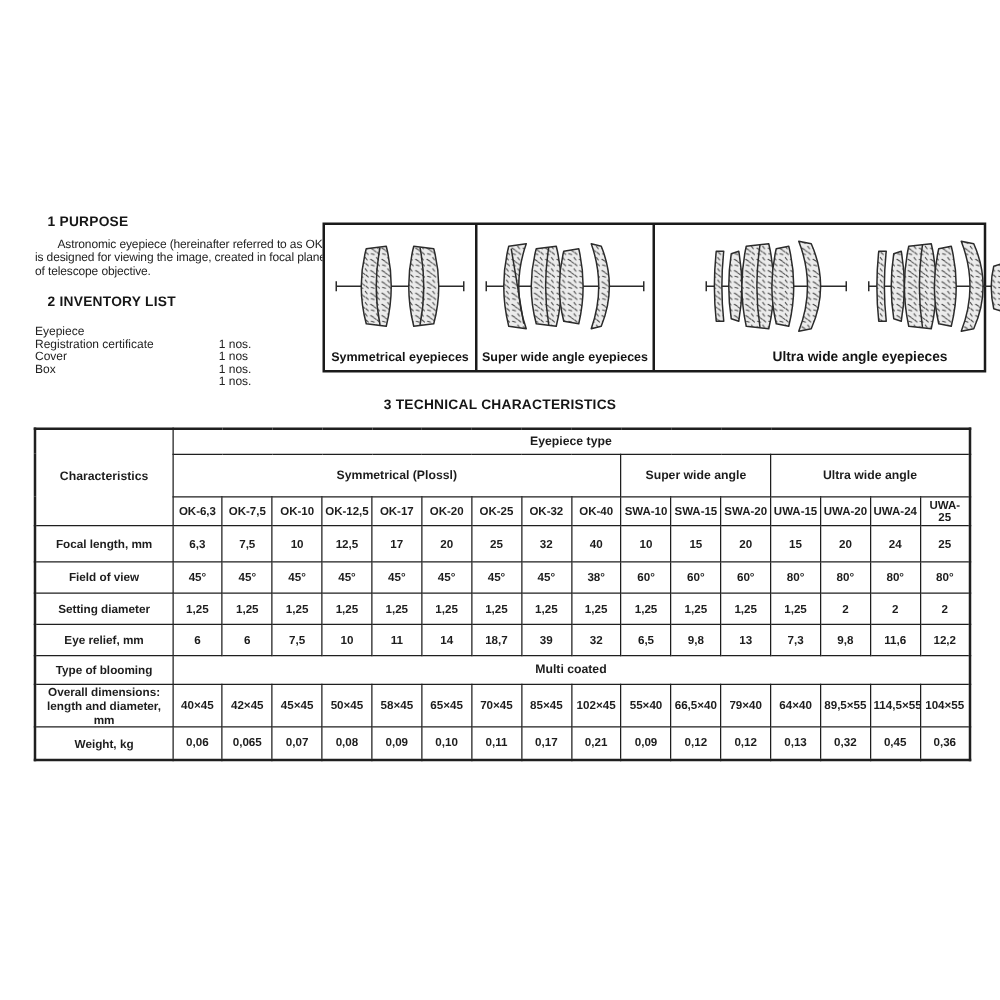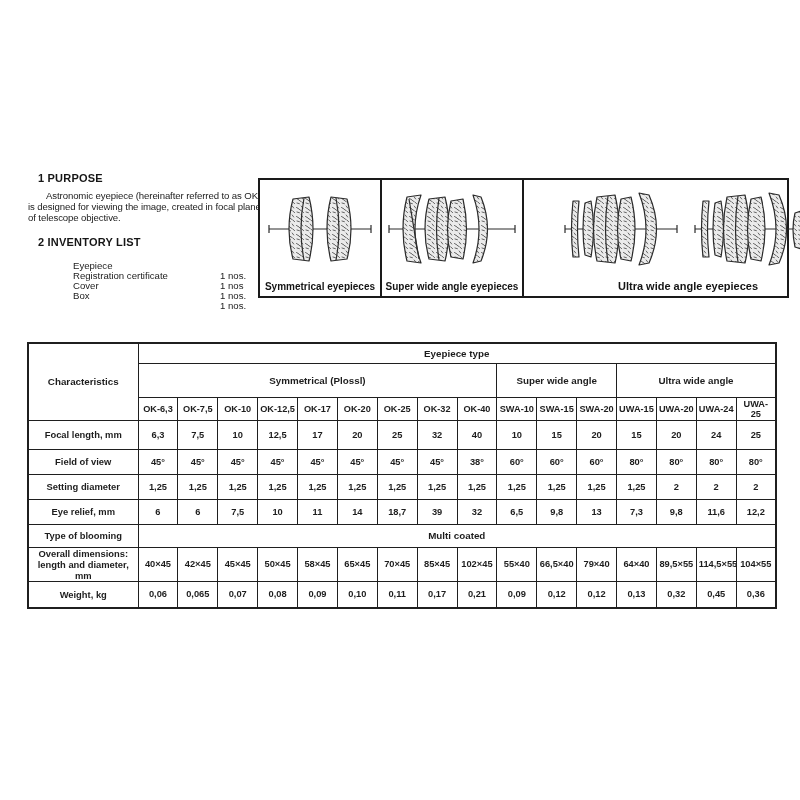--- a/index.html
+++ b/index.html
@@ -6,21 +6,21 @@
   body{background:#ffffff;font-family:"Liberation Sans", sans-serif;color:#1c1c1c;}
   .page{position:relative;width:800px;height:800px;background:#fff;overflow:hidden;text-decoration:underline;}
 
   
   .text-block{position:absolute;left:28px;top:172px;width:238px;}
   .doc-heading{font-size:11px;font-weight:700;margin:0 0 0 10px;letter-spacing:.2px;color:#161616;}
   .para{margin:6px 0 0 0;}
   .para-line{font-size:9.6px;line-height:11px;letter-spacing:-0.1px;color:#222;}
   .para-line.indent{text-indent:18px;}
   .inv-heading{margin-top:13px;}
-  .inv-list{margin-top:13px;margin-left:45px;}
+  .inv-list{margin-top:13px;}
   .inv-row{position:relative;height:10px;line-height:10px;font-size:9.6px;color:#222;}
   .inv-qty{position:absolute;left:147px;top:10px;}
 
   
   .diagram-box{position:absolute;left:258px;top:178px;width:531px;height:120px;border:2px solid #1a1a1a;display:flex;box-sizing:border-box;background:#fff;}
   .panel{display:flex;flex-direction:column;align-items:center;justify-content:space-between;box-sizing:border-box;padding:7px 0 4px 0;}
   .panel-1{width:122px;border-right:2px solid #1a1a1a;text-align:center;}
   .panel-2{width:142px;border-right:2px solid #1a1a1a;}
   .panel-3{flex:1;padding-left:35px;}
   .panel-caption{font-size:10px;font-weight:700;color:#141414;white-space:nowrap;}
@@ -130,20 +130,21 @@
           <path d="M49,9 Q44,42 49,75"></path>
           <path d="M62,12 Q55,42 62,72 L72,74 Q80,42 72,10 Z" fill="url(#glasstex)" stroke-linejoin="round"></path>
           <path d="M80,6 Q94,42 80,78 L90,76 Q105,42 90,8 Z" fill="url(#glasstex)" stroke-linejoin="round"></path>
           <path d="M106,26 Q102,42 106,60 L112,62 Q117,42 112,24 Z" fill="url(#glasstex)" stroke-linejoin="round"></path>
         </g>
       </svg>
       <div class="panel-caption">Ultra wide angle eyepieces</div>
     </div>
   </div>
 
+  <div class="tech-heading">3 TECHNICAL CHARACTERISTICS</div>
 
   <table class="spec" id="spec-table">
     <colgroup id="spec-cols">
         <col class="c-label">
         <col>
         <col>
         <col>
         <col>
         <col>
         <col>

